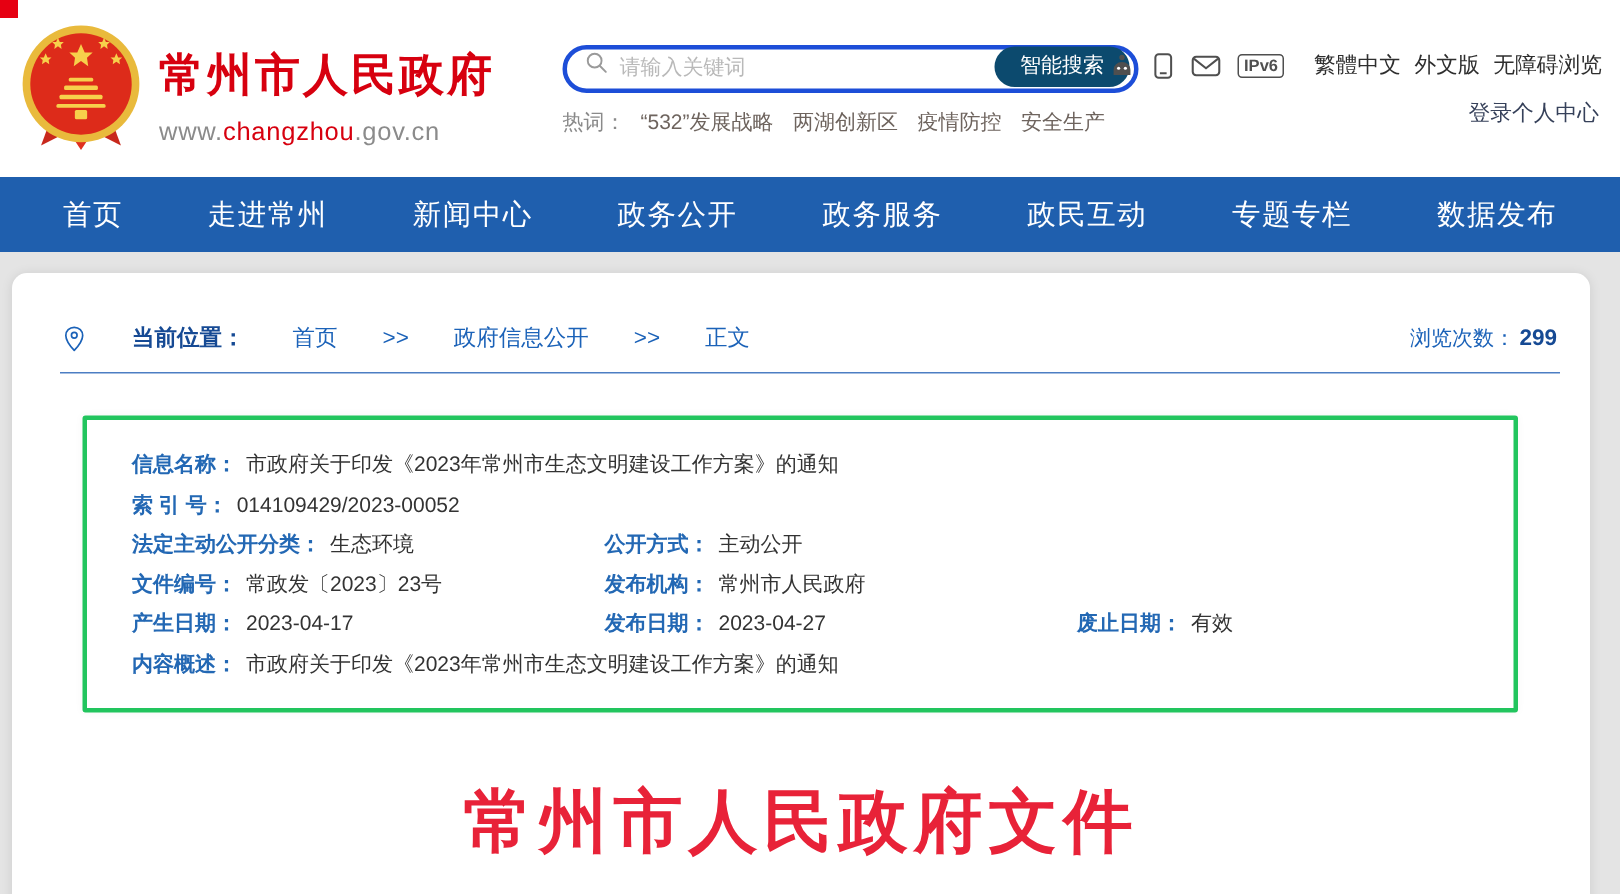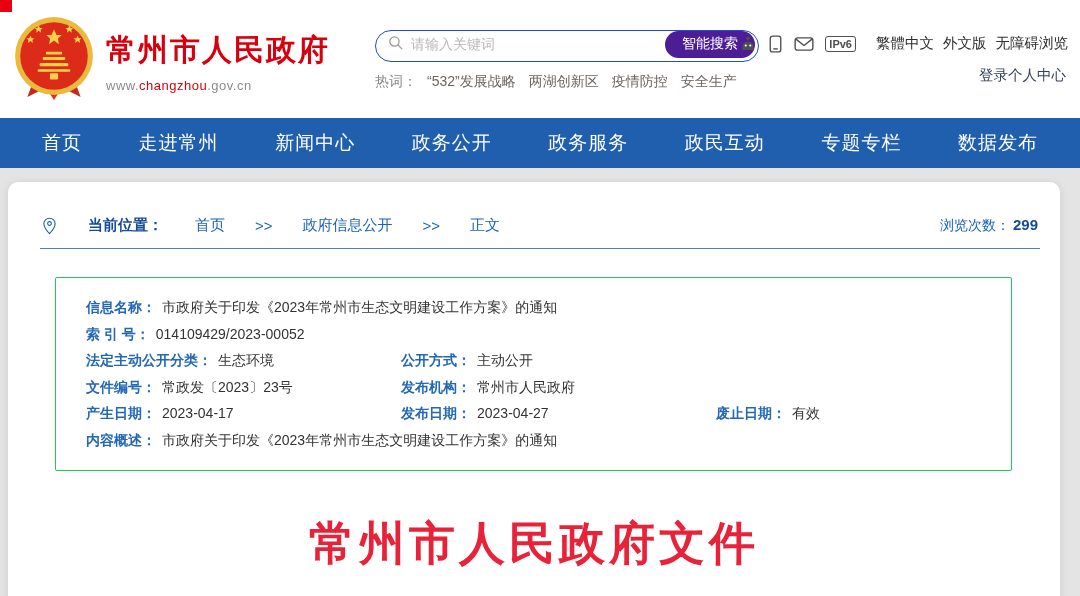--- a/index.html
+++ b/index.html
@@ -7,28 +7,28 @@
   body { background:#e4e4e4; font-family:"Liberation Sans","DejaVu Sans",sans-serif; position:relative; }
 
   
   .corner-marker { position:absolute; left:0; top:0; width:12px; height:12px; background:#e60012; z-index:50; }
 
   
   .header { position:relative; width:1080px; height:118px; background:#ffffff; }
   .logo-group { position:absolute; left:14px; top:16px; display:flex; align-items:flex-start; }
   .site-text { margin-left:12px; padding-top:14px; }
   .site-name { font-size:30px; font-weight:bold; color:#d7000f; letter-spacing:2px; }
-  .site-url { margin-top:7px; font-size:13px; color:#8b8b8b; letter-spacing:.5px; }
+  .site-url { margin-top:7px; font-size:17px; color:#8b8b8b; letter-spacing:.5px; }
   .site-url .hl { color:#d7000f; }
 
   .search-group { position:absolute; left:375px; top:30px; width:384px; }
-  .search-box { display:flex; align-items:center; height:32px; border:1px solid #1d4ed8; border-radius:17px; background:#fff; padding:0 3px 4px 11px; }
+  .search-box { display:flex; align-items:center; height:32px; border:3px solid #1d4ed8; border-radius:17px; background:#fff; padding:0 3px 4px 11px; }
   .search-box input { flex:1; border:none; outline:none; font-size:14px; color:#333; background:transparent; margin-left:7px; font-family:inherit; }
   .search-box input::placeholder { color:#b9b9b9; }
-  .search-btn { border:none; cursor:pointer; background:#4c1d95; color:#fff; font-size:14px; height:27px; padding:0 17px; border-radius:14px; font-family:inherit; }
+  .search-btn { border:none; cursor:pointer; background:#0c4a6e; color:#fff; font-size:14px; height:27px; padding:0 17px; border-radius:14px; font-family:inherit; }
   .hot-words { margin-top:11px; font-size:14px; color:#7c7c7c; white-space:nowrap; }
   .hot-words .hw-label { margin-right:10px; color:#8a8a8a; }
   .hot-words a { color:#6e645e; text-decoration:none; margin-right:13px; cursor:pointer; }
 
   .utility { position:absolute; right:12px; top:34px; display:flex; align-items:center; }
   .utility .u-icon { display:inline-flex; align-items:center; margin-right:11px; cursor:pointer; }
   .ipv6-badge { border:1.5px solid #4f4f4f; border-radius:3px; color:#4f4f4f; font-size:11px; font-weight:bold; padding:0 3px; line-height:14px; box-shadow:0 0 0 1px #fff inset; }
   .utility .u-link { font-size:14.5px; color:#2e2e2e; margin-left:9px; text-decoration:none; cursor:pointer; }
   .login-link { position:absolute; right:14px; top:66px; font-size:14.5px; color:#36415a; text-decoration:none; cursor:pointer; }
 
@@ -41,21 +41,21 @@
 
   .breadcrumb-row { display:flex; justify-content:space-between; align-items:flex-end; margin:0 20px 0 32px; padding:34px 2px 13px 2px; border-bottom:1px solid #4d7ec3; }
   .bc-left { display:flex; align-items:center; font-size:15px;gap:24px; }
   .bc-left .pin { margin-right:7px; display:inline-flex; }
   .bc-label { font-weight:bold; color:#164a94; margin-right:8px; }
   .bc-link { color:#1b62b8; text-decoration:none; cursor:pointer; }
   .bc-sep { color:#1b62b8; margin:0 6px; }
   .bc-views { font-size:14px; color:#1b62b8; }
   .bc-views b { color:#164a94; font-size:15px; margin-left:3px; }
 
-  .info-box { margin:28px 48px 0 47px; border:1px solid #22c55e; border-radius:2px; background:#fff; box-shadow:0 0 6px rgba(0,0,0,.04); padding:16px 30px 17px 30px; }
+  .info-box { margin:28px 48px 0 47px; border:3px solid #22c55e; border-radius:2px; background:#fff; box-shadow:0 0 6px rgba(0,0,0,.04); padding:16px 30px 17px 30px; }
   .info-row { display:flex; line-height:26.5px; font-size:14px; }
   .info-cell { display:flex; }
   .info-cell.c { width:315px; }
   .info-cell.cl { flex:1; }
   .info-label { font-weight:bold; color:#2368b4; white-space:nowrap; }
   .info-value { color:#333; margin-left:6px; }
 
   .doc-title { margin-top:42px; text-align:center; font-family:"Liberation Serif","DejaVu Serif",serif; font-size:46px; color:#e82238; letter-spacing:4px; font-weight:700; }
 
   svg .stroke { fill:none; stroke-width:1.8; stroke-linecap:round; stroke-linejoin:round; }

